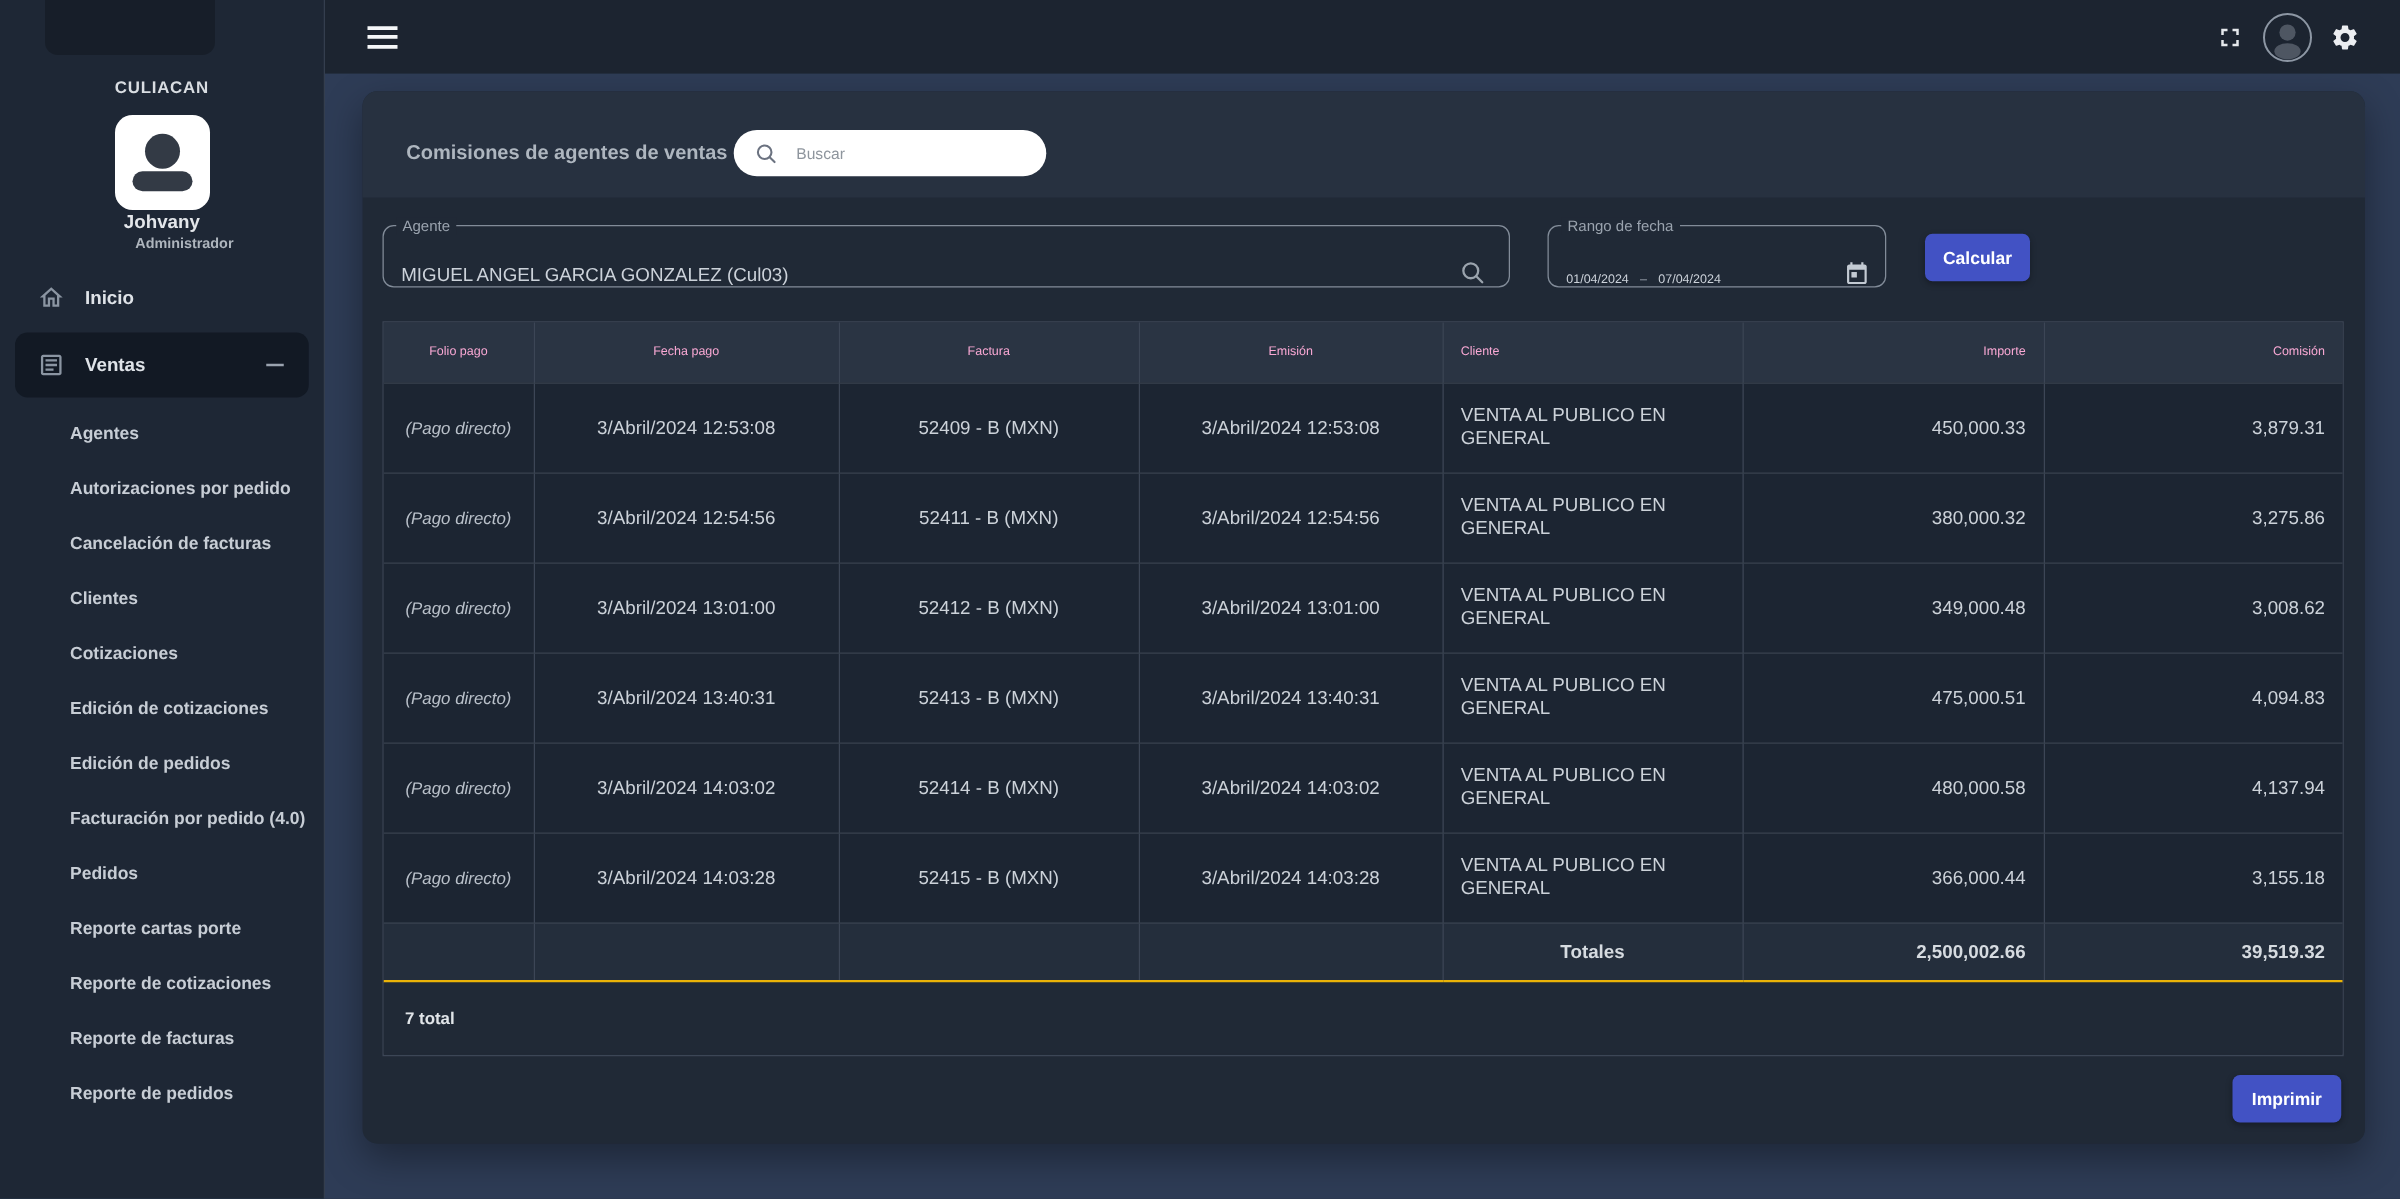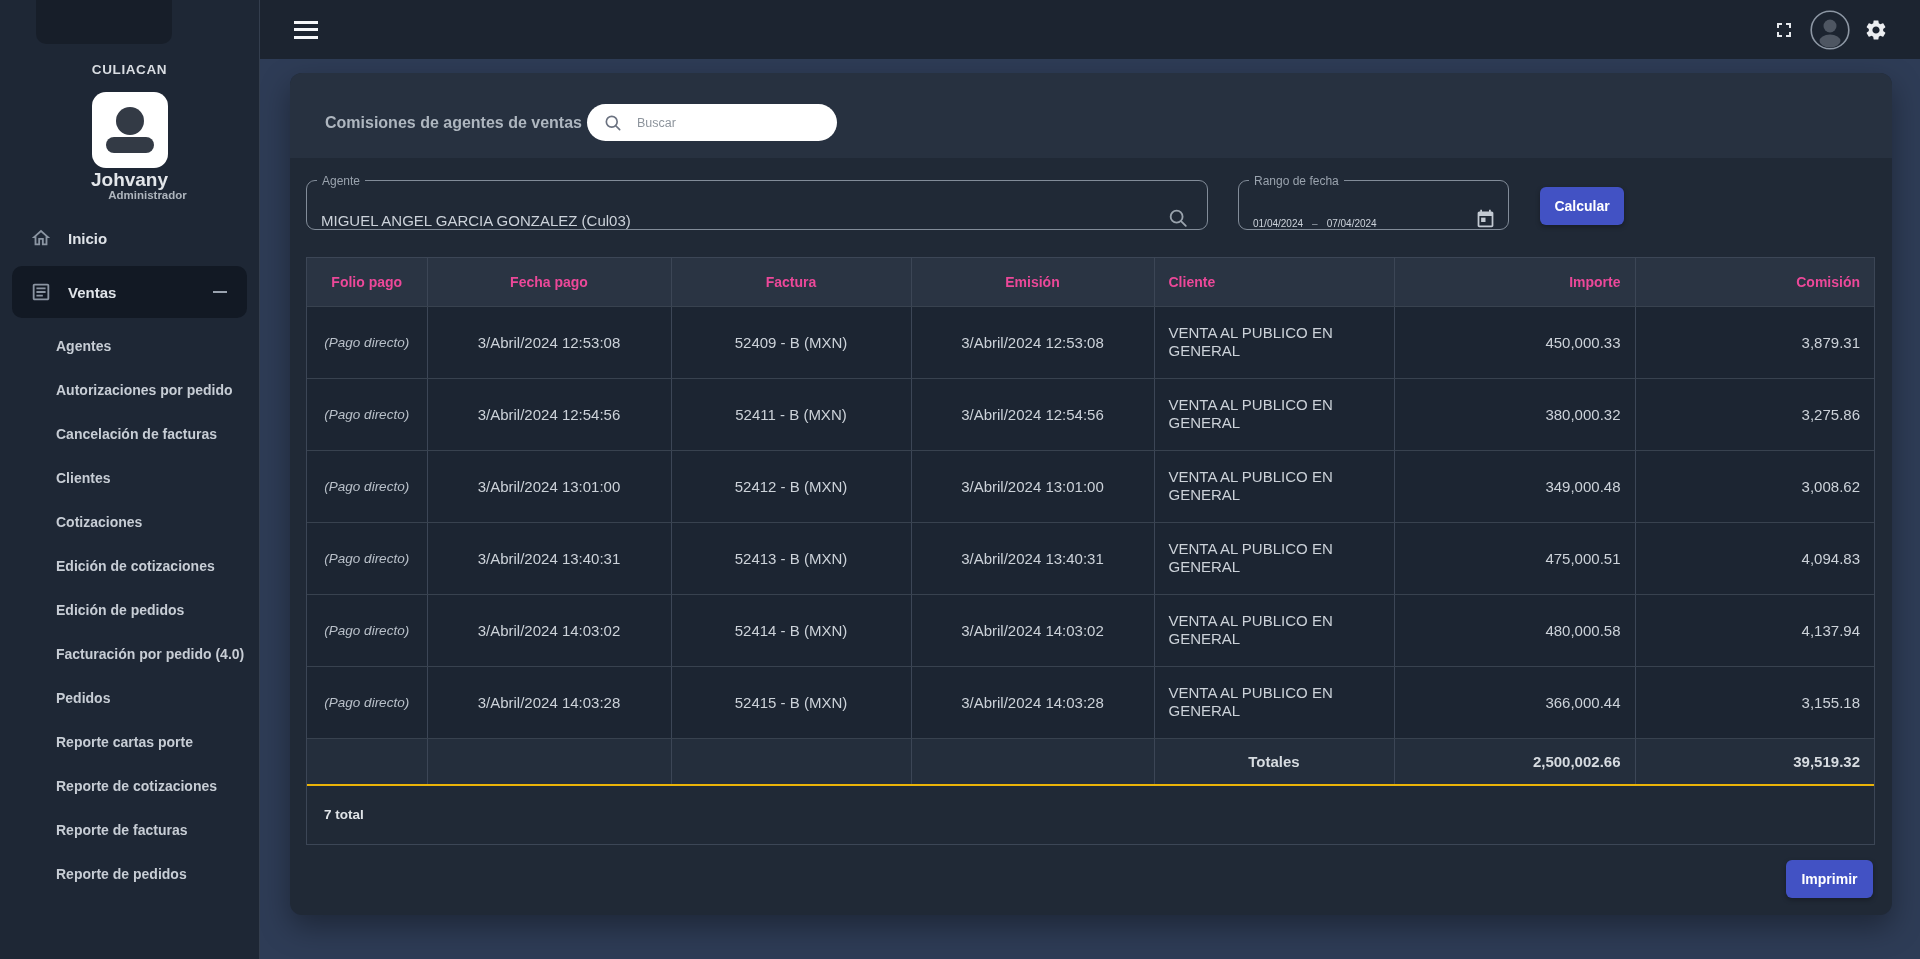--- a/index.html
+++ b/index.html
@@ -16,21 +16,21 @@
     width:260px; flex:none; position:relative; overflow:hidden;
     background:#1e2735; border-right:1px solid rgba(130,145,170,0.22);
   }
   .logo-ghost { position:absolute; top:0; left:36px; width:136px; height:44px;
     background:rgba(0,0,0,0.22); border-radius:0 0 10px 10px; }
   .branch { position:absolute; top:62px; left:0; width:100%; text-align:center;
     font-size:13.5px; font-weight:700; letter-spacing:0.6px; color:#d9dde2; }
   .avatar-card { position:absolute; top:92px; left:92px; width:76px; height:76px;
     background:#ffffff; border-radius:14px; display:flex; align-items:center; justify-content:center; }
   .uname { position:absolute; top:169px; width:100%; text-align:center;
-    font-size:19px; font-weight:700; color:#e3e6ea; }
+    font-size:15px; font-weight:700; color:#e3e6ea; }
   .urole { position:absolute; top:189px; width:100%; text-align:center;
     font-size:11.5px; font-weight:700; color:#aeb5bd;padding-left:36px; }
   .menu { position:absolute; top:216px; left:0; right:0; }
   .mi { display:flex; align-items:center; height:44px; cursor:pointer; }
   .mi.root { padding-left:30px; }
   .mi.root .ml { font-size:15px; font-weight:700; color:#dfe3e8; margin-left:16px; }
   .mi.active { height:52px; margin:6px 12px; border-radius:10px; background:#121924; padding-left:18px; }
   .ic { width:22px; height:22px; flex:none; }
   .mi.child { padding-left:56px; position:relative; }
   .mi.child .ml { font-size:14px; font-weight:600; color:#c7cdd5; }
@@ -77,21 +77,21 @@
     font-size:14px; font-family:inherit; cursor:pointer; box-shadow:0 2px 5px rgba(0,0,0,0.3); }
   .btn-calcular { position:absolute; left:1250px; top:114px; width:84px; height:38px; }
   .btn-imprimir { position:absolute; left:1496px; top:787px; width:87px; height:38px; }
 
   
   .table-wrap { position:absolute; left:16px; top:184px; width:1569px; height:588px;
     border:1px solid #3c4656; }
   table { border-collapse:collapse; table-layout:fixed; width:100%; }
   th, td { border-right:1px solid #3c4656; border-bottom:1px solid #38424f; }
   th:last-child, td:last-child { border-right:none; }
-  thead th { height:48px; background:#2a3443; font-size:14px; font-weight:700; color:#ec4899;
+  thead th { height:48px; background:#2a3443; font-size:10px; font-weight:400; color:#f9a8d4;
     text-align:center; }
   thead th.al { text-align:left; padding-left:14px; }
   thead th.ar { text-align:right; padding-right:14px; }
   tbody td { height:72px; background:#1c2532; font-size:15px; color:#ccd2d9; text-align:center; }
   td.folio { font-style:italic; font-size:13.5px; color:#b9c0c9; }
   td.cliente { text-align:left; padding:0 60px 0 14px; line-height:18px; }
   td.num { text-align:right; padding-right:14px; }
   tr.totals td { height:47px; background:#242e3c; font-weight:700; color:#d6dbe0;
     border-bottom:2px solid #eab308; }
   .tfooter { height:57px; display:flex; align-items:center; padding-left:17px;

